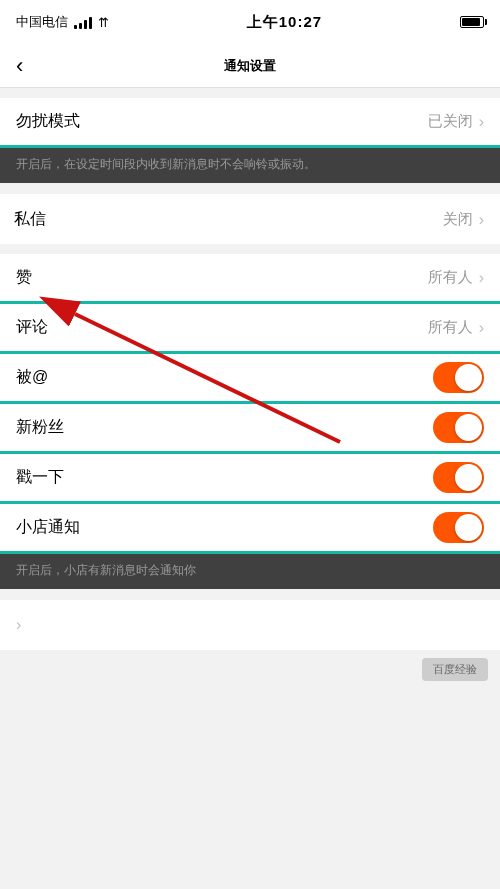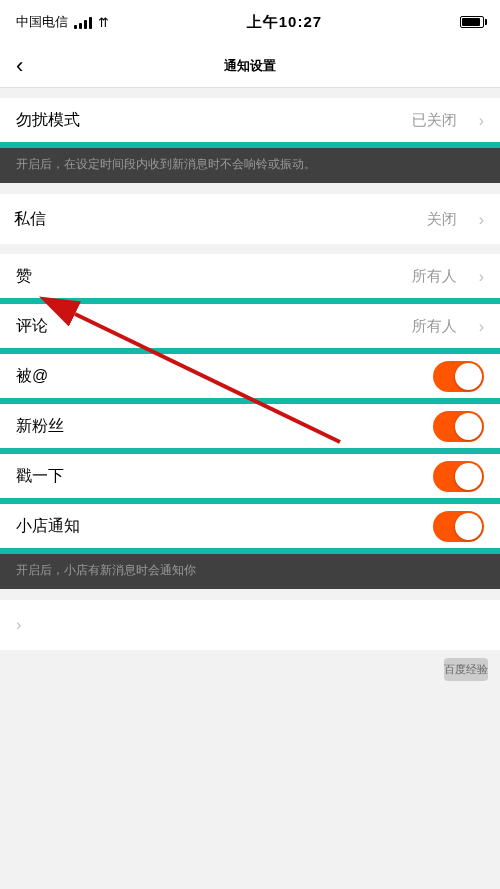--- a/index.html
+++ b/index.html
@@ -72,34 +72,34 @@
       margin-top: 10px;
     }
     .section-first { margin-top: 0; }
 
     .list-item {
       display: flex;
       align-items: center;
       justify-content: space-between;
       padding: 0 16px;
       min-height: 50px;
-      border-bottom: 6px solid #14b8a6;
+      border-bottom: 3px solid #14b8a6;
       background: #fff;
     }
     .list-item:last-child { border-bottom: none; padding-left: 14px; }
 
     .item-label {
       font-size: 16px;
       color: #000;
     }
 
     .item-right {
       display: flex;
       align-items: flex-end;
-      gap: 20px;
+      gap: 4px;
       color: #999;
       font-size: 15px;
     }
     .chevron {
       color: #c0c0c0;
       font-size: 16px;
       margin-left: 2px;
     }
 
     .hint-text {
@@ -266,16 +266,16 @@
 
   <div class="section">
     <div class="list-item">
       <div class="item-right">
         <span class="chevron">›</span>
       </div>
     </div>
   </div>
 
   <div style="position:relative; display:flex; justify-content:flex-end; padding: 8px 12px 8px 0; background:#f2f2f2;">
-    <div style="background:rgba(180,180,180,0.6); border-radius:4px; padding:4px 0; font-size:11px; color:#666;">百度经验</div>
+    <div style="background:rgba(180,180,180,0.6); border-radius:4px; padding:4px 11px; font-size:11px; color:#666;">百度经验</div>
   </div>
 
 </div>
 
 </body></html>

